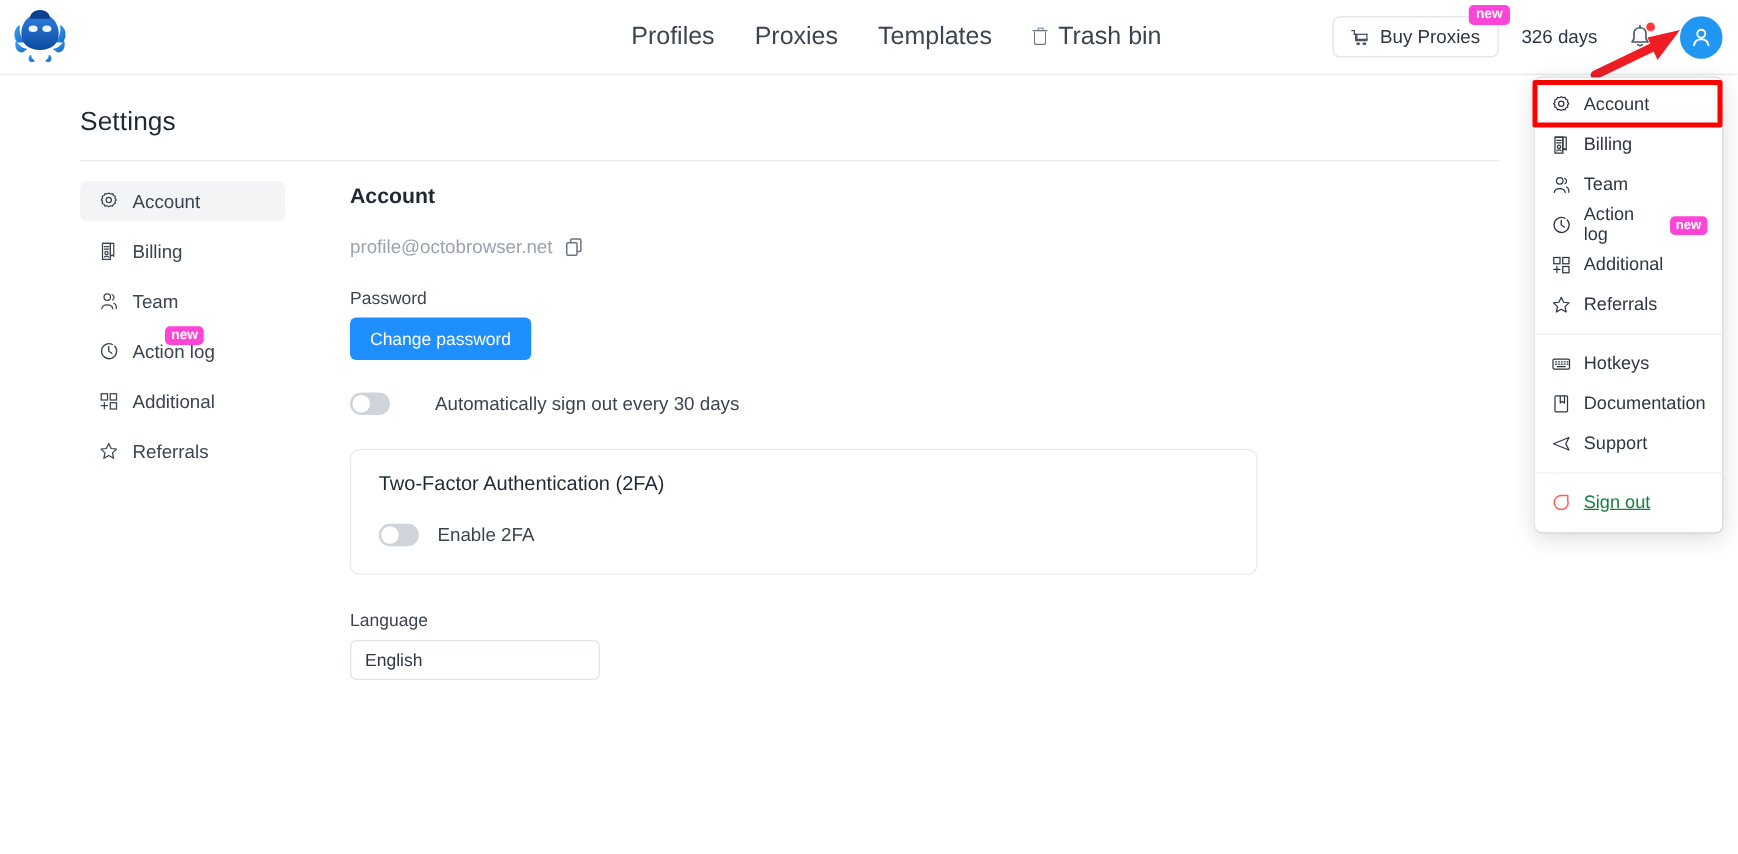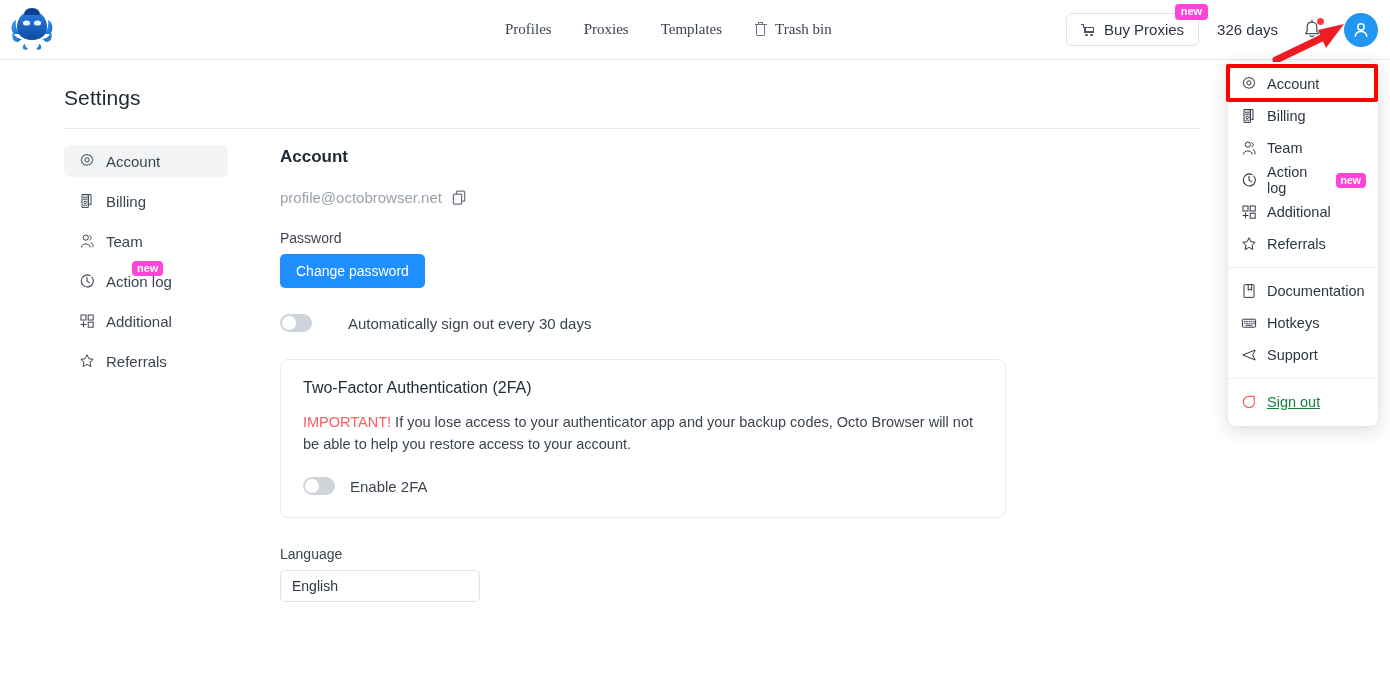--- a/index.html
+++ b/index.html
@@ -15,22 +15,22 @@
 
   
   .header {
     position: absolute; top: 0; left: 0; width: 1390px; height: 60px;
     background: #ffffff; border-bottom: 1px solid #e8eaed;
     display: flex; align-items: center;
   }
   .logo { position: absolute; left: 8px; top: 4px; width: 48px; height: 50px; }
   .nav { position: absolute; left: 505px; top: 0; height: 59px; display: flex; align-items: center; gap: 32px; }
   .nav-item {
-    font-size: 15px; color: #3c4450; cursor: pointer;
-    display: flex; align-items: center; gap: 8px; white-space: nowrap; font-family: Liberation Serif, serif;
+    font-size: 20px; color: #3c4450; cursor: pointer;
+    display: flex; align-items: center; gap: 8px; white-space: nowrap;
   }
   .trash-glyph { display: inline-block; width: 13px; height: 15px; position: relative; }
   .trash-glyph i { position: absolute; display: block; }
   .trash-glyph i:nth-child(1) { top: 2px; left: 0.5px; width: 12px; height: 1.4px; background: #6b7280; }
   .trash-glyph i:nth-child(2) { top: 0; left: 4px; width: 5px; height: 2.4px; border: 1.3px solid #6b7280; border-bottom: none; border-radius: 1px 1px 0 0; }
   .trash-glyph i:nth-child(3) { top: 3.4px; left: 1.8px; width: 9.4px; height: 11px; border: 1.3px solid #6b7280; border-top: none; border-radius: 0 0 2px 2px; }
 
   .header-right { position: absolute; right: 12px; top: 0; height: 59px; display: flex; align-items: center; gap: 0; }
   .buy-proxies {
     position: relative; display: flex; align-items: center; gap: 8px;
@@ -334,24 +334,20 @@
 
     <div class="toggle-row" style="margin-top:26px;gap:36px;">
       <div class="toggle">
           <span class="knob"></span>
         </div>
       <span class="toggle-label">Automatically sign out every 30 days</span>
     </div>
 
     <div class="card" style="margin-top:27px;">
       <div class="card-title">Two-Factor Authentication (2FA)</div>
-      <p class="card-text">
-        <span class="important">IMPORTANT!</span>
-        <span>If you lose access to your authenticator app and your backup codes, Octo Browser will not be able to help you restore access to your account.</span>
-      </p>
       <div class="toggle-row" style="margin-top:22px;">
         <div class="toggle">
             <span class="knob"></span>
           </div>
         <span class="toggle-label">Enable 2FA</span>
       </div>
     </div>
 
     <div class="field-label" style="margin-top:28px;">Language</div>
     <div class="select">
@@ -429,42 +425,42 @@
         </svg>
       </span>
       <span>Referrals</span>
     </div>
 
     <div class="menu-sep"></div>
 
     <div class="menu-item">
       <span class="ico">
         <svg width="16" height="16" viewBox="0 0 16 16">
-          <rect x="3" y="1.6" width="10" height="12.8" rx="0.8" fill="none" stroke="#2e3643" stroke-width="1"></rect>
-          <path d="M7.2 1.6 V7.4 L8.9 6.1 L10.6 7.4 V1.6" fill="none" stroke="#2e3643" stroke-width="1" stroke-linejoin="round"></path>
-        </svg>
-      </span>
-      <span>Documentation</span>
-    </div>
-
-    <div class="menu-item">
-      <span class="ico">
-        <svg width="16" height="16" viewBox="0 0 16 16">
           <rect x="1.4" y="4.2" width="13.2" height="8" rx="1" fill="none" stroke="#2e3643" stroke-width="1"></rect>
           <path d="M3.4 6.4 H4.2 M5.7 6.4 H6.5 M8 6.4 H8.8 M10.3 6.4 H11.1 M12.6 6.4 H13.4
                    M3.4 8.3 H4.2 M5.7 8.3 H6.5 M8 8.3 H8.8 M10.3 8.3 H11.1 M12.6 8.3 H13.4
                    M4.8 10.2 H11.2" stroke="#2e3643" stroke-width="1" stroke-linecap="round"></path>
         </svg>
       </span>
       <span>Hotkeys</span>
     </div>
 
     <div class="menu-item">
       <span class="ico">
         <svg width="16" height="16" viewBox="0 0 16 16">
+          <rect x="3" y="1.6" width="10" height="12.8" rx="0.8" fill="none" stroke="#2e3643" stroke-width="1"></rect>
+          <path d="M7.2 1.6 V7.4 L8.9 6.1 L10.6 7.4 V1.6" fill="none" stroke="#2e3643" stroke-width="1" stroke-linejoin="round"></path>
+        </svg>
+      </span>
+      <span>Documentation</span>
+    </div>
+
+    <div class="menu-item">
+      <span class="ico">
+        <svg width="16" height="16" viewBox="0 0 16 16">
           <path d="M14.2 3 L1.8 8 L14.2 13 L11.6 8 Z" fill="none" stroke="#2e3643" stroke-width="1" stroke-linejoin="round"></path>
         </svg>
       </span>
       <span>Support</span>
     </div>
 
     <div class="menu-sep"></div>
 
     <div class="menu-item signout">
       <span class="ico">

